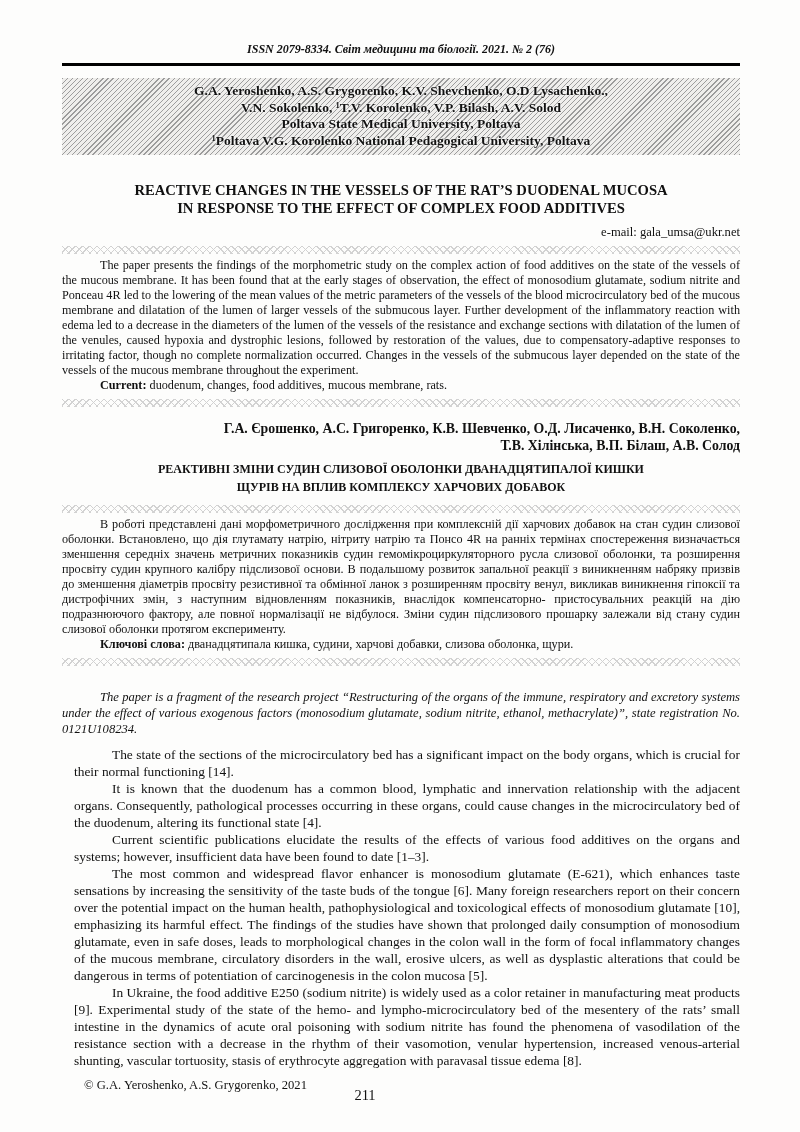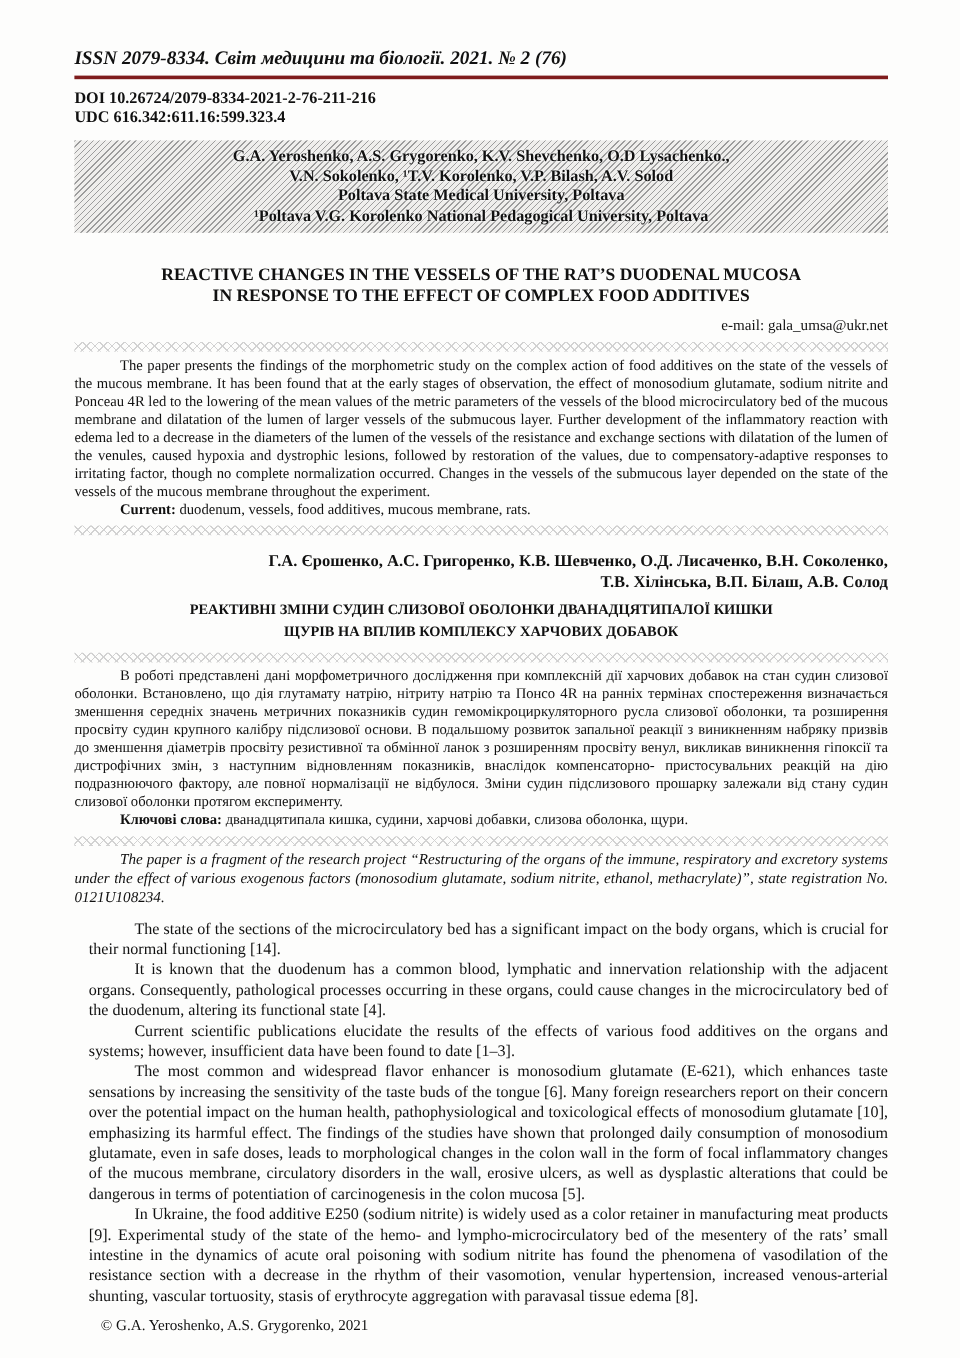--- a/index.html
+++ b/index.html
@@ -10,25 +10,25 @@
     color: #111;
     overflow: hidden;
   }
   .page {
     width: 800px; height: 1132px;
     padding: 40px 60px 0 62px;
     background: #fdfdfc;
   }
   
   .issn-line {
-    text-align: left;
+    text-align: center;
     font-weight: bold; font-style: italic;
-    font-size: 16px; line-height: 18px;
+    font-size: 12px; line-height: 18px;
     padding-bottom: 5px;
-    border-bottom: 3px solid #7f1d1d;
+    border-bottom: 3px solid #000000;
   }
   .doi-udc { margin-top: 8px; font-weight: bold; font-size: 13.5px; line-height: 15.5px; }
   
   .authors-block {
     margin-top: 12px;
     padding: 5px 8px 6px 8px;
     text-align: center;
     font-weight: bold;
     font-size: 13.5px; line-height: 16.5px;
     background: repeating-linear-gradient(135deg, #9c9c9c 0 0.9px, #efeeec 0.9px 3.6px);
@@ -65,21 +65,21 @@
     white-space: pre-line;
   }
   .title-ua {
     margin-top: 6px;
     text-align: center; font-weight: bold;
     font-size: 12px; line-height: 18px;
     white-space: pre-line;
   }
   
   .project-note {
-    margin-top: 4px;
+    margin-top: 24px;
     font-style: italic;
     font-size: 12.6px; line-height: 15.8px;
     text-align: justify; text-indent: 38px;
   }
   
   .body-text { margin-top: 9px; }
   .body-text p {
     font-size: 13.4px; line-height: 17px;
     text-align: justify; text-indent: 38px; margin-left: 12px;
   }
@@ -94,41 +94,37 @@
     text-align: center; font-size: 14.5px;
   }
 </style>
 </head>
 <body>
 
 <div class="page">
 
   <div class="issn-line">ISSN 2079-8334. Світ медицини та біології. 2021. № 2 (76)</div>
 
-  <div class="doi-udc">
-    <div>DOI 10.26724/2079-8334-2021-2-76-211-216</div>
-    <div>UDC 616.342:611.16:599.323.4</div>
-  </div>
 
   <div class="authors-block">
     <div>G.A. Yeroshenko, A.S. Grygorenko, K.V. Shevchenko, O.D Lysachenko.,</div>
     <div>V.N. Sokolenko, ¹T.V. Korolenko, V.P. Bilash, A.V. Solod</div>
     <div>Poltava State Medical University, Poltava</div>
     <div>¹Poltava V.G. Korolenko National Pedagogical University, Poltava</div>
   </div>
 
   <div class="title-en">REACTIVE CHANGES IN THE VESSELS OF THE RAT’S DUODENAL MUCOSA
 IN RESPONSE TO THE EFFECT OF COMPLEX FOOD ADDITIVES</div>
 
   <div class="email-line">e-mail: gala_umsa@ukr.net</div>
 
   <div class="zigzag"></div>
 
   <p class="abstract-p">The paper presents the findings of the morphometric study on the complex action of food additives on the state of the vessels of the mucous membrane. It has been found that at the early stages of observation, the effect of monosodium glutamate, sodium nitrite and Ponceau 4R led to the lowering of the mean values of the metric parameters of the vessels of the blood microcirculatory bed of the mucous membrane and dilatation of the lumen of larger vessels of the submucous layer. Further development of the inflammatory reaction with edema led to a decrease in the diameters of the lumen of the vessels of the resistance and exchange sections with dilatation of the lumen of the venules, caused hypoxia and dystrophic lesions, followed by restoration of the values, due to compensatory-adaptive responses to irritating factor, though no complete normalization occurred. Changes in the vessels of the submucous layer depended on the state of the vessels of the mucous membrane throughout the experiment.</p>
-  <p class="kw-line"><span class="kw-label">Current:</span> <span>duodenum, vessels, food additives, mucous membrane, rats.</span></p>
+  <p class="kw-line"><span class="kw-label">Current:</span> <span>duodenum, changes, food additives, mucous membrane, rats.</span></p>
 
   <div class="zigzag"></div>
 
   <div class="authors-ua">Г.А. Єрошенко, А.С. Григоренко, К.В. Шевченко, О.Д. Лисаченко, В.Н. Соколенко,
 Т.В. Хілінська, В.П. Білаш, А.В. Солод</div>
   <div class="title-ua">РЕАКТИВНІ ЗМІНИ СУДИН СЛИЗОВОЇ ОБОЛОНКИ ДВАНАДЦЯТИПАЛОЇ КИШКИ
 ЩУРІВ НА ВПЛИВ КОМПЛЕКСУ ХАРЧОВИХ ДОБАВОК</div>
 
   <div class="zigzag" style="margin-top:9px;"></div>
 
@@ -142,15 +138,16 @@
   <div class="body-text">
     <p>The state of the sections of the microcirculatory bed has a significant impact on the body organs, which is crucial for their normal functioning [14].</p>
     <p>It is known that the duodenum has a common blood, lymphatic and innervation relationship with the adjacent organs. Consequently, pathological processes occurring in these organs, could cause changes in the microcirculatory bed of the duodenum, altering its functional state [4].</p>
     <p>Current scientific publications elucidate the results of the effects of various food additives on the organs and systems; however, insufficient data have been found to date [1–3].</p>
     <p>The most common and widespread flavor enhancer is monosodium glutamate (E-621), which enhances taste sensations by increasing the sensitivity of the taste buds of the tongue [6]. Many foreign researchers report on their concern over the potential impact on the human health, pathophysiological and toxicological effects of monosodium glutamate [10], emphasizing its harmful effect. The findings of the studies have shown that prolonged daily consumption of monosodium glutamate, even in safe doses, leads to morphological changes in the colon wall in the form of focal inflammatory changes of the mucous membrane, circulatory disorders in the wall, erosive ulcers, as well as dysplastic alterations that could be dangerous in terms of potentiation of carcinogenesis in the colon mucosa [5].</p>
     <p>In Ukraine, the food additive E250 (sodium nitrite) is widely used as a color retainer in manufacturing meat products [9]. Experimental study of the state of the hemo- and lympho-microcirculatory bed of the mesentery of the rats’ small intestine in the dynamics of acute oral poisoning with sodium nitrite has found the phenomena of vasodilation of the resistance section with a decrease in the rhythm of their vasomotion, venular hypertension, increased venous-arterial shunting, vascular tortuosity, stasis of erythrocyte aggregation with paravasal tissue edema [8].</p>
   </div>
 
   <div class="page-footer">
     <div class="copyright">© G.A. Yeroshenko, A.S. Grygorenko, 2021</div>
+    <div class="page-number">211</div>
   </div>
 
 </div>
 
 </body></html>

